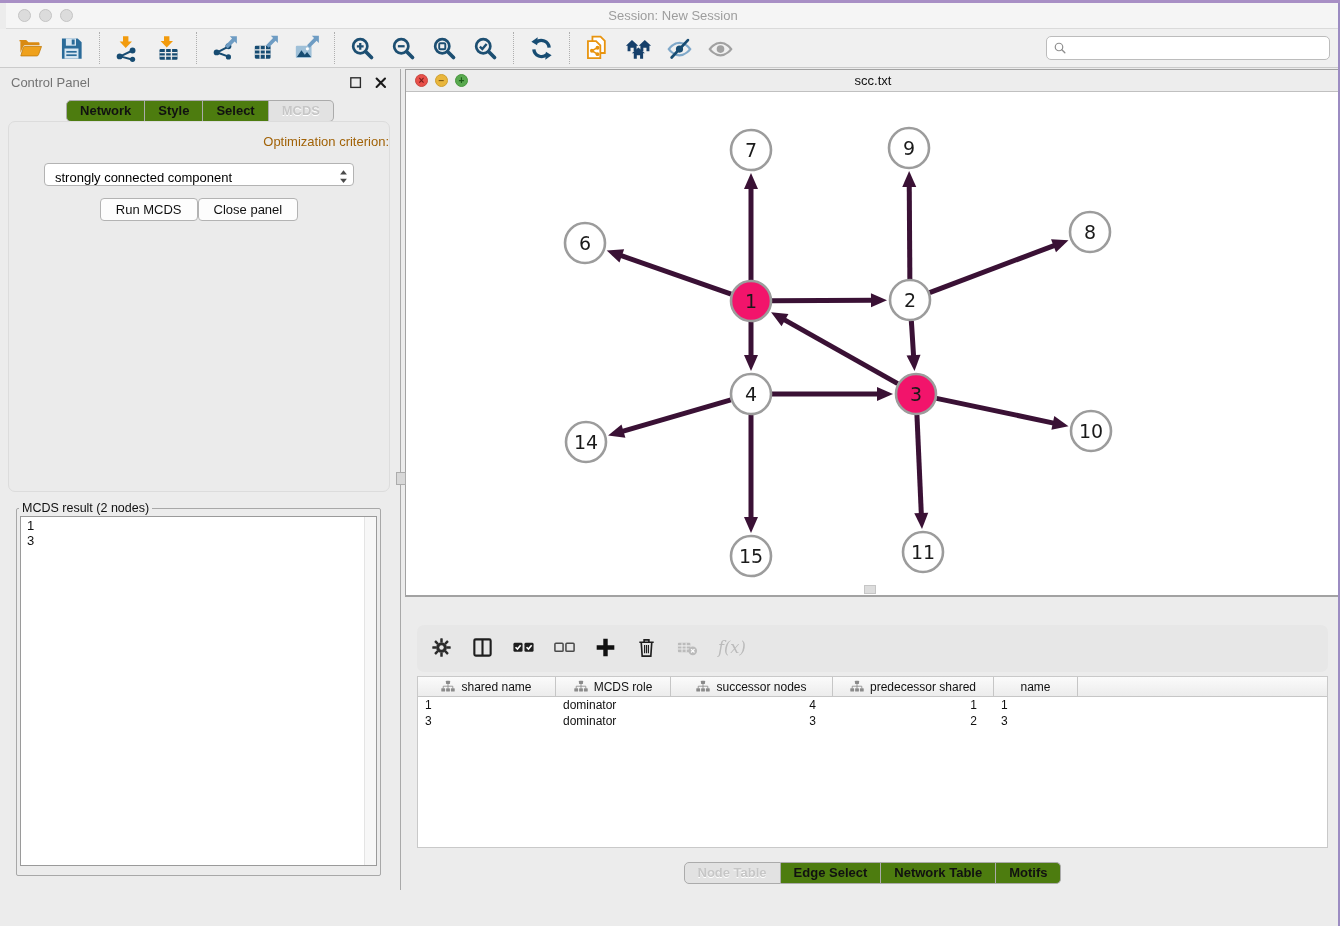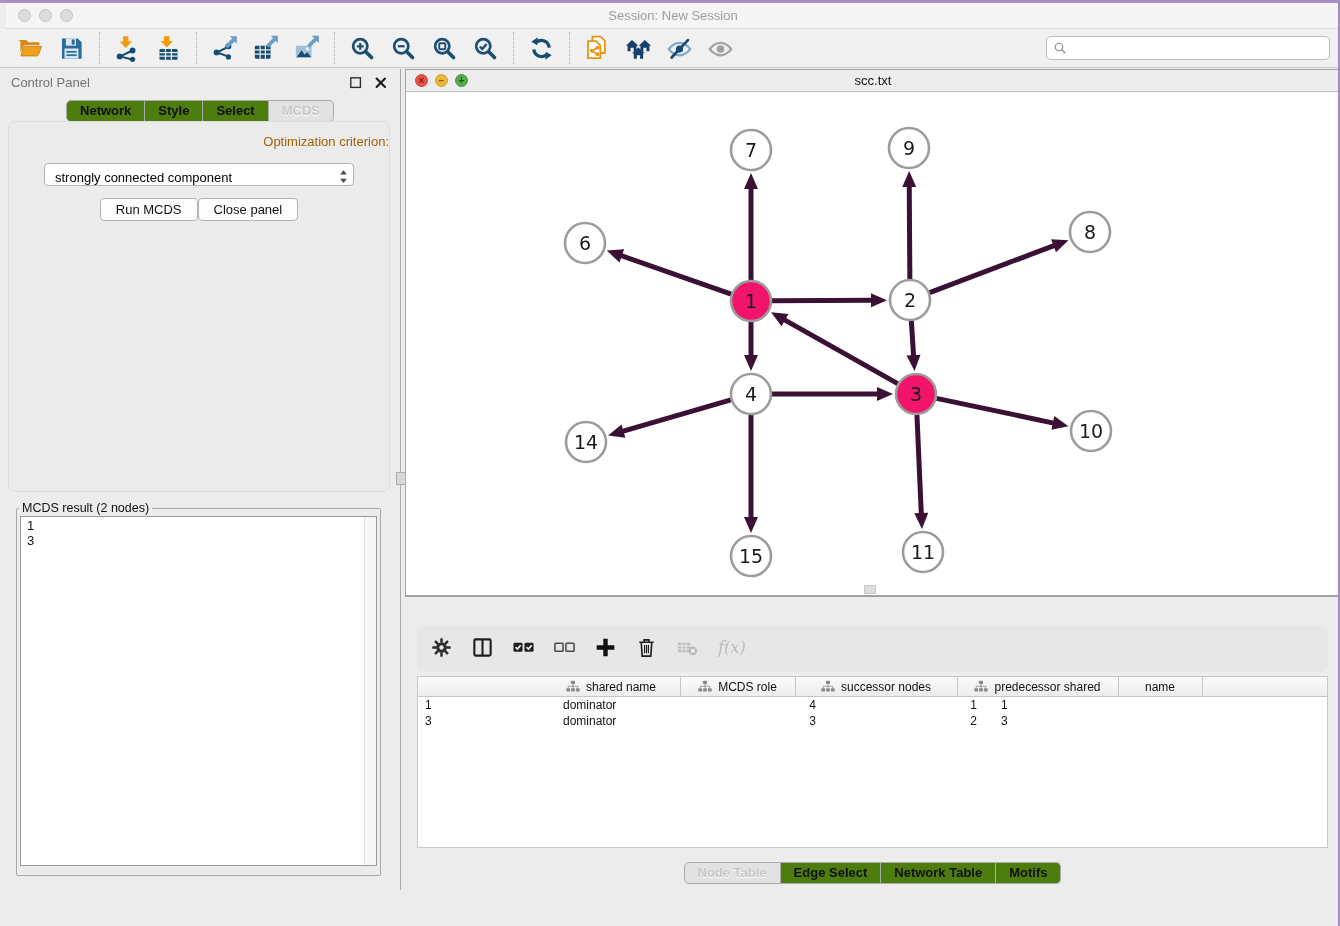--- a/index.html
+++ b/index.html
@@ -82,21 +82,21 @@
   
   .table-panel{position:absolute;left:405px;top:593px;right:0;height:294px;background:#ECECEC;
        border-top:1px solid #A2A2A2;box-sizing:border-box;}
   .tp-toolbar{position:absolute;left:12px;right:12px;top:28px;height:47px;background:#E7E7E7;border-radius:7px;
        display:flex;align-items:center;gap:17px;padding:0 12px;box-sizing:border-box;}
   .tt-btn{height:26px;min-width:24px;display:flex;justify-content:center;background:none;border:none;padding:0;cursor:default;}
   .tt-btn .ic{height:23px;display:block;}
   .tt-btn .ic svg{height:100%;}
   .table-area{position:absolute;left:12px;right:12px;top:79px;bottom:42px;background:#FFF;border:1px solid #C9C9C9;
        box-sizing:border-box;overflow:hidden;}
-  .th-row{display:flex;height:19px;background:linear-gradient(#FBFBFB,#ECECEC);border-bottom:1px solid #C6C6C6;justify-content:center;}
+  .th-row{display:flex;height:19px;background:linear-gradient(#FBFBFB,#ECECEC);border-bottom:1px solid #C6C6C6;}
   .th{display:flex;align-items:center;justify-content:center;gap:6px;font-size:12px;color:#111;
       border-right:1px solid #C6C6C6;box-sizing:border-box;}
   .th .ic{width:14px;height:13px;}
   .th .ic svg{width:100%;height:100%;}
   .tr-row{display:flex;height:16px;align-items:center;font-size:12px;color:#111;}
   .td{box-sizing:border-box;padding:0 7px;overflow:hidden;white-space:nowrap;}
   .td.right{text-align:right;padding-right:17px;}
   .tp-tabs{position:absolute;left:0;right:0;bottom:6px;}
 
   

